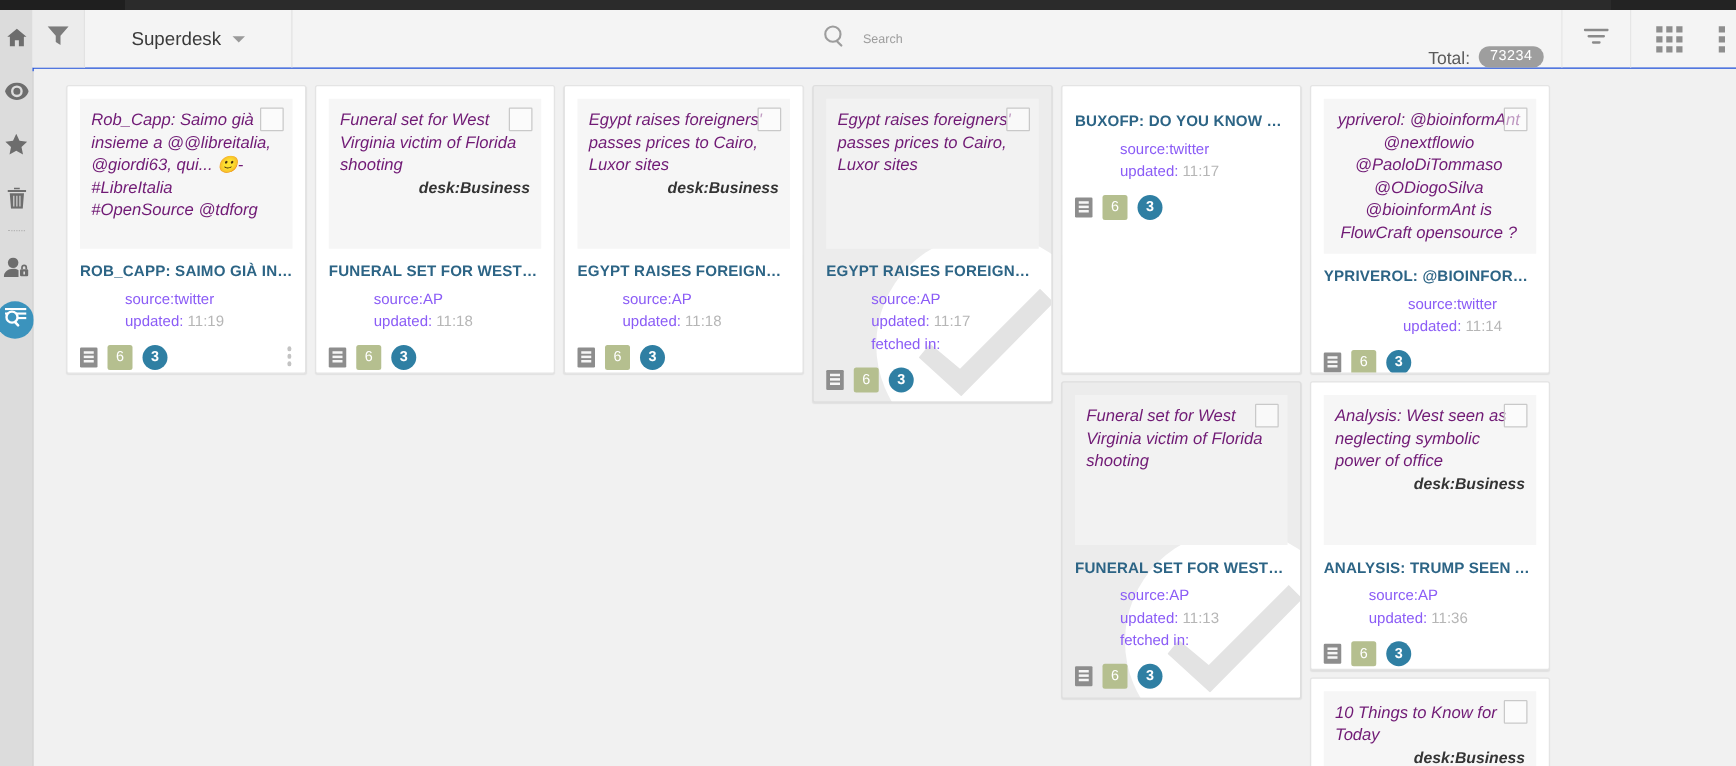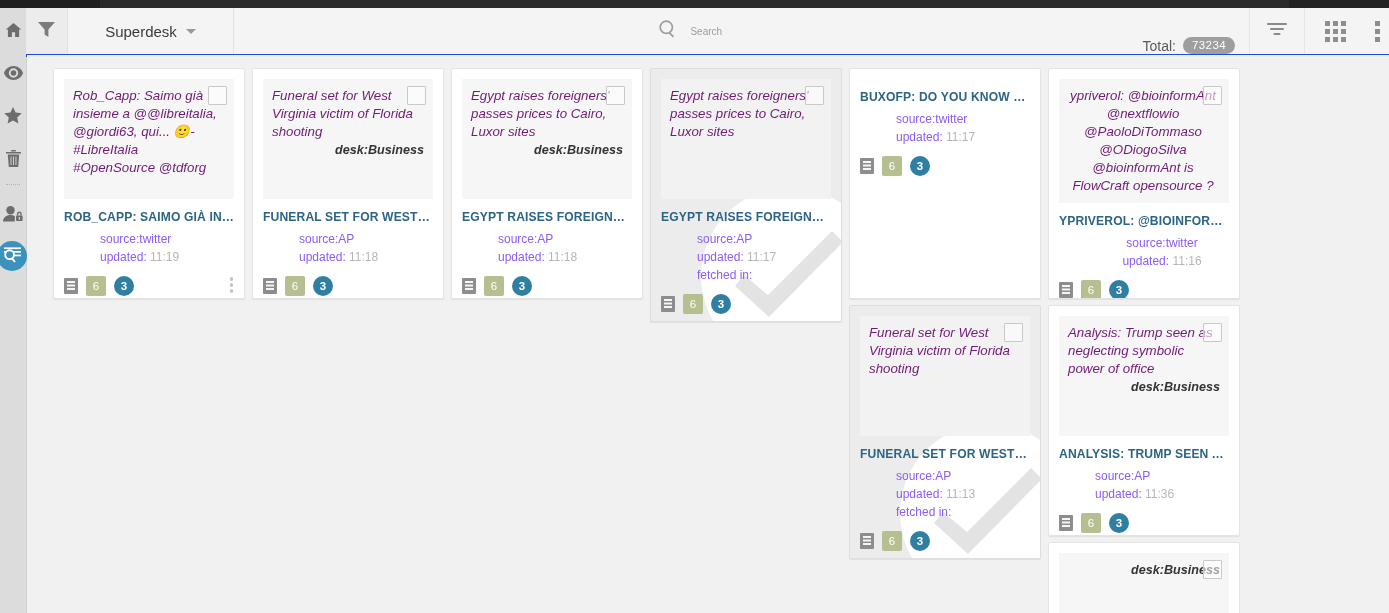--- a/index.html
+++ b/index.html
@@ -356,21 +356,21 @@
       </div>
       <div class="card" style="left: 1021px; top: 13px; height: 229px; text-align: center;">
         <div class="body">
           <div class="preview" style="min-height:120px">
             <div class="chk"></div>
             <div class="ptext">ypriverol: @bioinformAnt @nextflowio @PaoloDiTommaso @ODiogoSilva @bioinformAnt is FlowCraft opensource ?</div>
           </div>
           <div class="headline">YPRIVEROL: @BIOINFORMANT …</div>
           <div class="meta">
             <div><span class="k">source:twitter</span></div>
-            <div><span class="k">updated:</span> <span class="v">11:16</span></div>
+            <div><span class="k">updated:</span> <span class="v">11:14</span></div>
           </div>
           <div class="badges">
             <span class="ico-doc"></span>
             <span class="b-sq">6</span>
             <span class="b-ci">3</span>
           </div>
         </div>
       </div>
       <div class="card marked" style="left: 822px; top: 250px; height: 252px;">
         <div class="wm">
@@ -393,38 +393,39 @@
             <span class="ico-doc"></span>
             <span class="b-sq">6</span>
             <span class="b-ci">3</span>
           </div>
         </div>
       </div>
       <div class="card" style="left: 1021px; top: 250px; height: 229px;">
         <div class="body">
           <div class="preview" style="min-height:120px">
             <div class="chk"></div>
-            <div class="ptext">Analysis: Trump seen as neglecting symbolic power of office</div>
+            <div class="ptext">Analysis: West seen as neglecting symbolic power of office</div>
             <div class="pdesk ind">desk:Business</div>
           </div>
           <div class="headline">ANALYSIS: TRUMP SEEN AS NEG…</div>
           <div class="meta">
             <div><span class="k">source:AP</span></div>
             <div><span class="k">updated:</span> <span class="v">11:36</span></div>
           </div>
           <div class="badges">
             <span class="ico-doc"></span>
             <span class="b-sq">6</span>
             <span class="b-ci">3</span>
           </div>
         </div>
       </div>
       <div class="card" style="left: 1021px; top: 487px; height: 110px;">
         <div class="body">
           <div class="preview" style="min-height:110px">
             <div class="chk"></div>
+            <div class="ptext">10 Things to Know for Today</div>
             <div class="pdesk">desk:Business</div>
           </div>
         </div>
       </div>
     </div>
 
 </div>
 
 </body></html>

